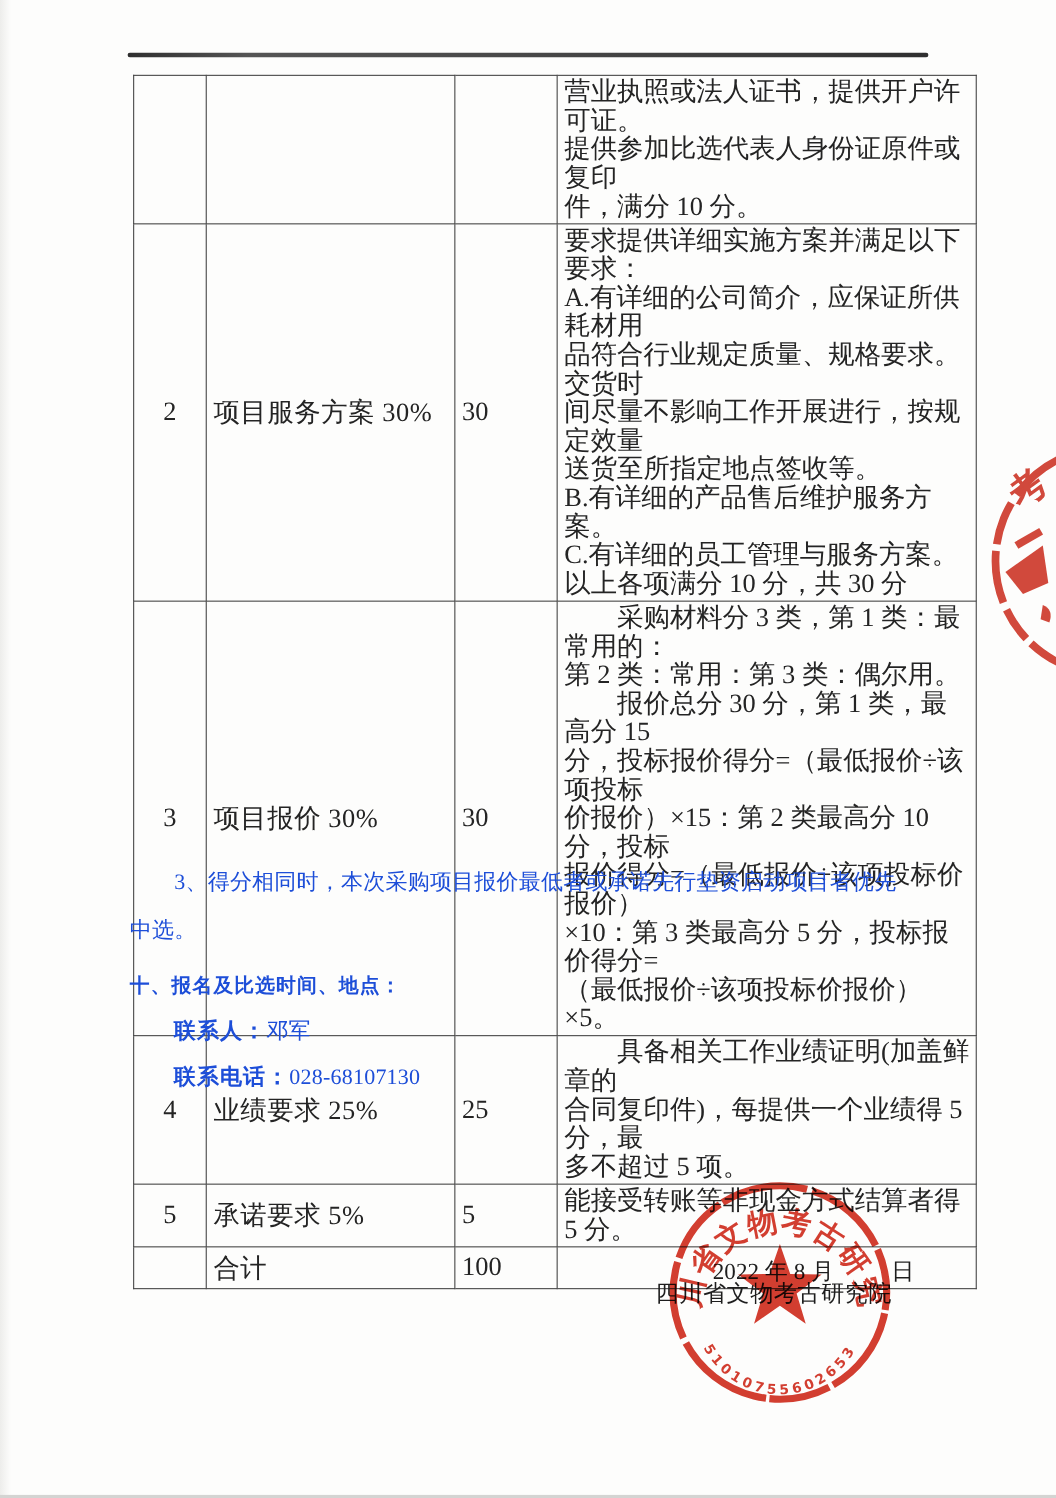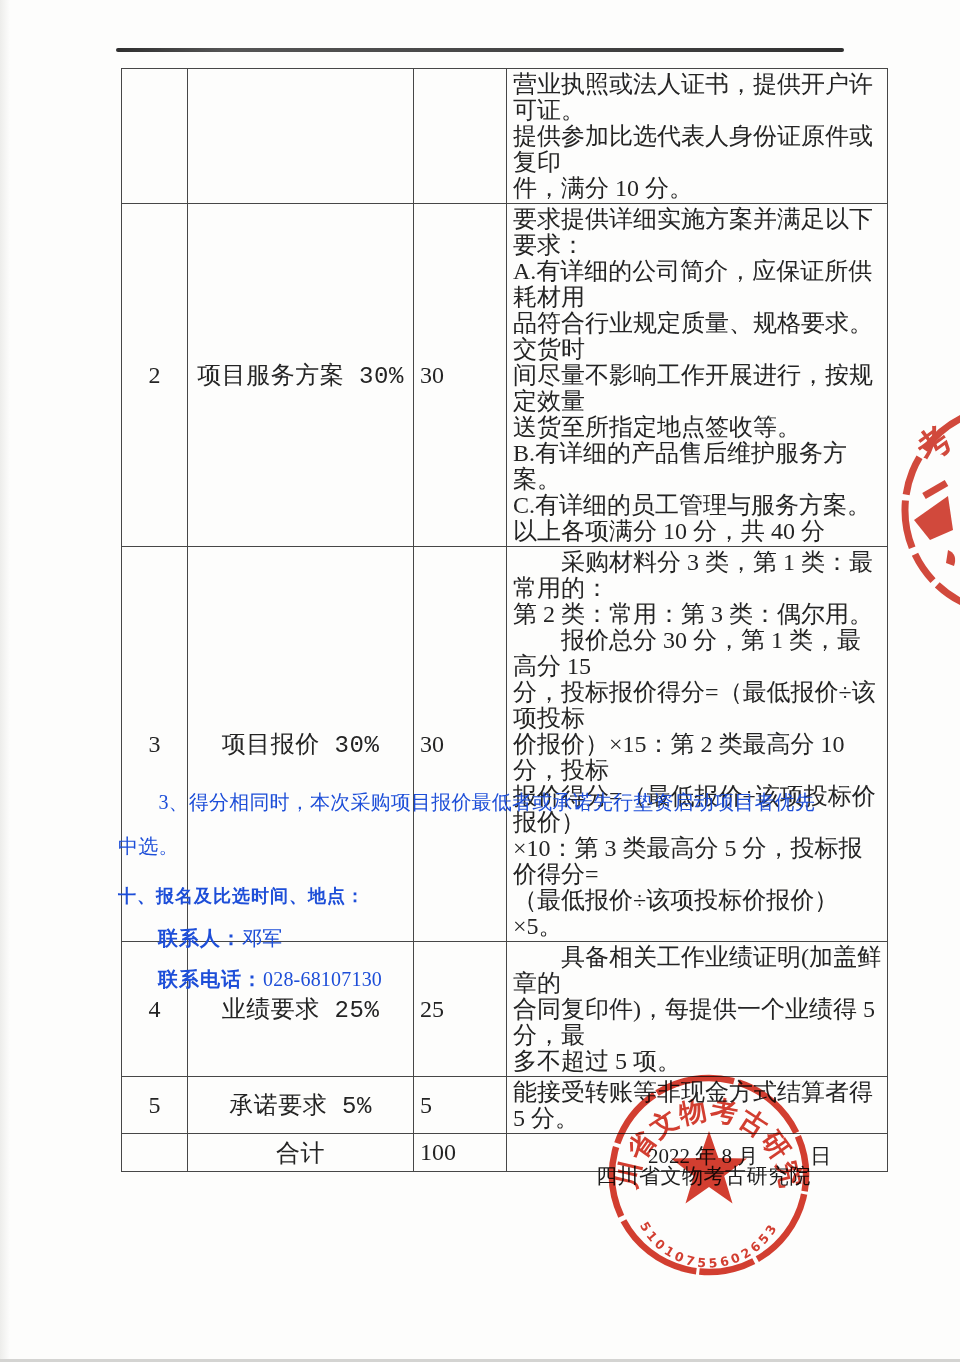--- a/index.html
+++ b/index.html
@@ -23,21 +23,21 @@
     border-collapse:collapse;table-layout:fixed;
   }
   table.eval td{
     border:1.6px solid #474747;
     padding:2px 6px;
     font-size:24px;
     color:#242424;
     vertical-align:middle;
   }
   td.c-no{width:53px;text-align:center;}
-  td.c-item{width:213px;text-align:center;letter-spacing:.5px;font-family:Liberation Mono, monospace;}
+  td.c-item{width:213px;letter-spacing:.5px;}
   td.c-score{width:80px;text-align:left;}
   td.c-desc{width:368px;font-size:18.5px;line-height:26px;white-space:pre-line;
     padding:3px 8px;}
   tr.r1{height:80px}
   tr.r2{height:211px}
   tr.r3{height:215px}
   tr.r4{height:78px}
   tr.r5{height:53px}
   tr.r6{height:38px}
 
@@ -81,21 +81,21 @@
         <td class="c-no">2</td>
         <td class="c-item">项目服务方案 30%</td>
         <td class="c-score">30</td>
         <td class="c-desc">要求提供详细实施方案并满足以下要求：
 A.有详细的公司简介，应保证所供耗材用
 品符合行业规定质量、规格要求。交货时
 间尽量不影响工作开展进行，按规定效量
 送货至所指定地点签收等。
 B.有详细的产品售后维护服务方案。
 C.有详细的员工管理与服务方案。
-以上各项满分 10 分，共 40 分</td>
+以上各项满分 10 分，共 30 分</td>
       </tr>
       <tr class="r3">
         <td class="c-no">3</td>
         <td class="c-item">项目报价 30%</td>
         <td class="c-score">30</td>
         <td class="c-desc">　　采购材料分 3 类，第 1 类：最常用的：
 第 2 类：常用：第 3 类：偶尔用。
 　　报价总分 30 分，第 1 类，最高分 15
 分，投标报价得分=（最低报价÷该项投标
 价报价）×15：第 2 类最高分 10 分，投标

